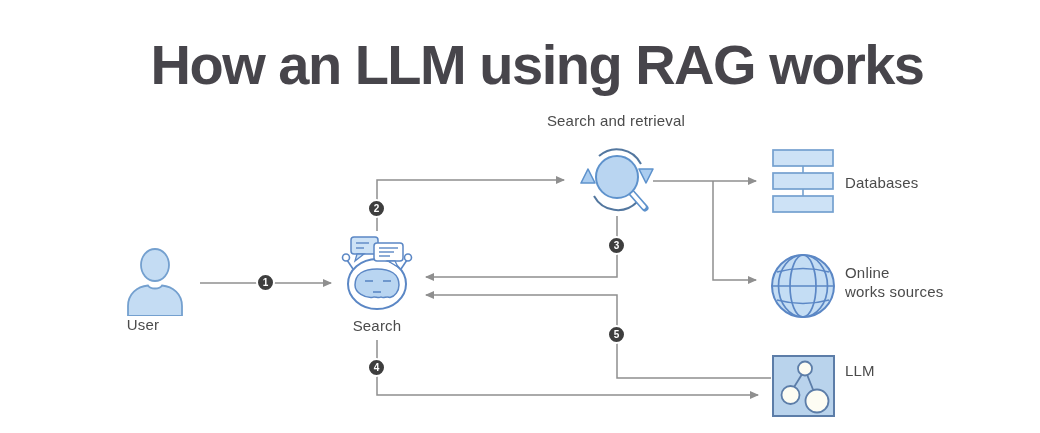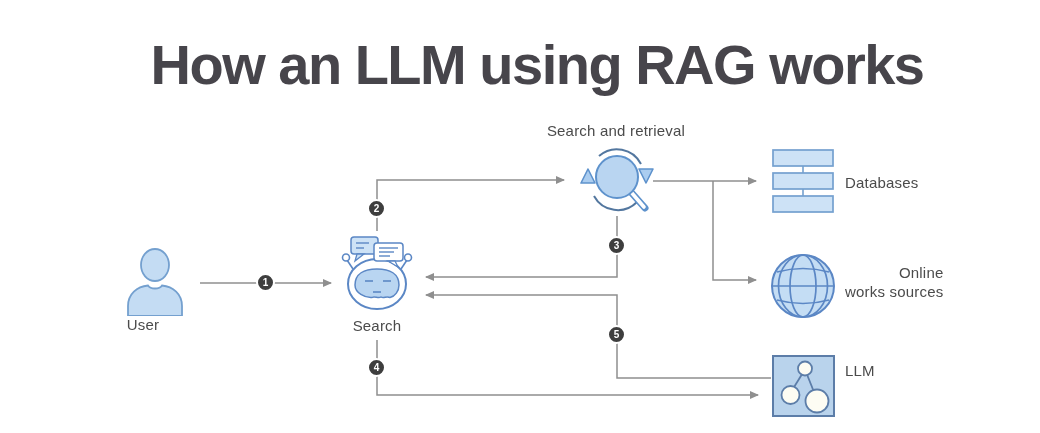--- a/index.html
+++ b/index.html
@@ -23,21 +23,20 @@
     position:absolute; width:19px; height:19px; border-radius:50%;
     background:var(--badge-bg,#3e3e3e); border:2px solid #fff;
     color:var(--badge-text,#fff); font-size:10px; font-weight:bold;
     display:flex; align-items:center; justify-content:center;
     line-height:1;
   }
   .icon { position:absolute; }
   .node-label {
     position:absolute; font-size:15px; color:var(--label-text,#4b4b4b);
     letter-spacing:0.2px;
-    text-align:right;
   }
   .center { text-align:center; }
   .two-line { line-height:19px; }
 </style>
 </head>
 <body>
 
 <div class="stage" style="--background: #ffffff; --title-text: #47454b; --label-text: #4b4b4b; --connector: #8f8f8f; --badge-bg: #3e3e3e; --badge-text: #ffffff; --icon-fill-light: #cde2f6; --icon-fill: #bcd7f1; --icon-stroke: #5b87c5; --icon-stroke-soft: #74a0cf; --arc-stroke: #53779f;">
 
   <div class="title">How an LLM using RAG works</div>
@@ -84,21 +83,21 @@
     <line x1="19" y1="10" x2="32" y2="10" stroke="#5b87c5" stroke-width="1.4"></line>
     <line x1="19" y1="15" x2="27" y2="15" stroke="#5b87c5" stroke-width="1.4"></line>
     <rect x="37" y="10" width="29" height="18" rx="3" fill="#fff" stroke="#5b87c5" stroke-width="1.5"></rect>
     <path d="M58,28 L61,34 L51,28 Z" fill="#fff" stroke="#5b87c5" stroke-width="1.3"></path>
     <line x1="42" y1="15" x2="61" y2="15" stroke="#5b87c5" stroke-width="1.4"></line>
     <line x1="42" y1="19" x2="57" y2="19" stroke="#5b87c5" stroke-width="1.4"></line>
     <line x1="42" y1="23" x2="53" y2="23" stroke="#5b87c5" stroke-width="1.4"></line>
   </svg>
   <div class="node-label center" style="left:327px;top:317px;width:100px">Search</div>
 
-  <div class="node-label center" style="left:516px;top:122px;width:200px">Search and retrieval</div>
+  <div class="node-label center" style="left:516px;top:112px;width:200px">Search and retrieval</div>
   <svg class="icon" style="left:577px;top:141px" width="80" height="78" viewBox="0 0 80 78">
     <path d="M22,15 A27 27 0 0 1 64,23" fill="none" stroke="#53779f" stroke-width="2"></path>
     <path d="M60,61 A27 27 0 0 1 17,55" fill="none" stroke="#53779f" stroke-width="2"></path>
     <path d="M62,28 L76,28 L69,42 Z" fill="#abcdf0" stroke="#5e92cc" stroke-width="1.6" stroke-linejoin="round"></path>
     <path d="M4,42 L18,42 L11,28 Z" fill="#abcdf0" stroke="#5e92cc" stroke-width="1.6" stroke-linejoin="round"></path>
     <line x1="53" y1="50" x2="68" y2="67" stroke="#5e92cc" stroke-width="7" stroke-linecap="round"></line>
     <line x1="54" y1="51" x2="67" y2="66" stroke="#fff" stroke-width="3.6" stroke-linecap="round"></line>
     <circle cx="40" cy="36" r="21" fill="#b9d5f1" stroke="#5e92cc" stroke-width="2"></circle>
   </svg>
 

